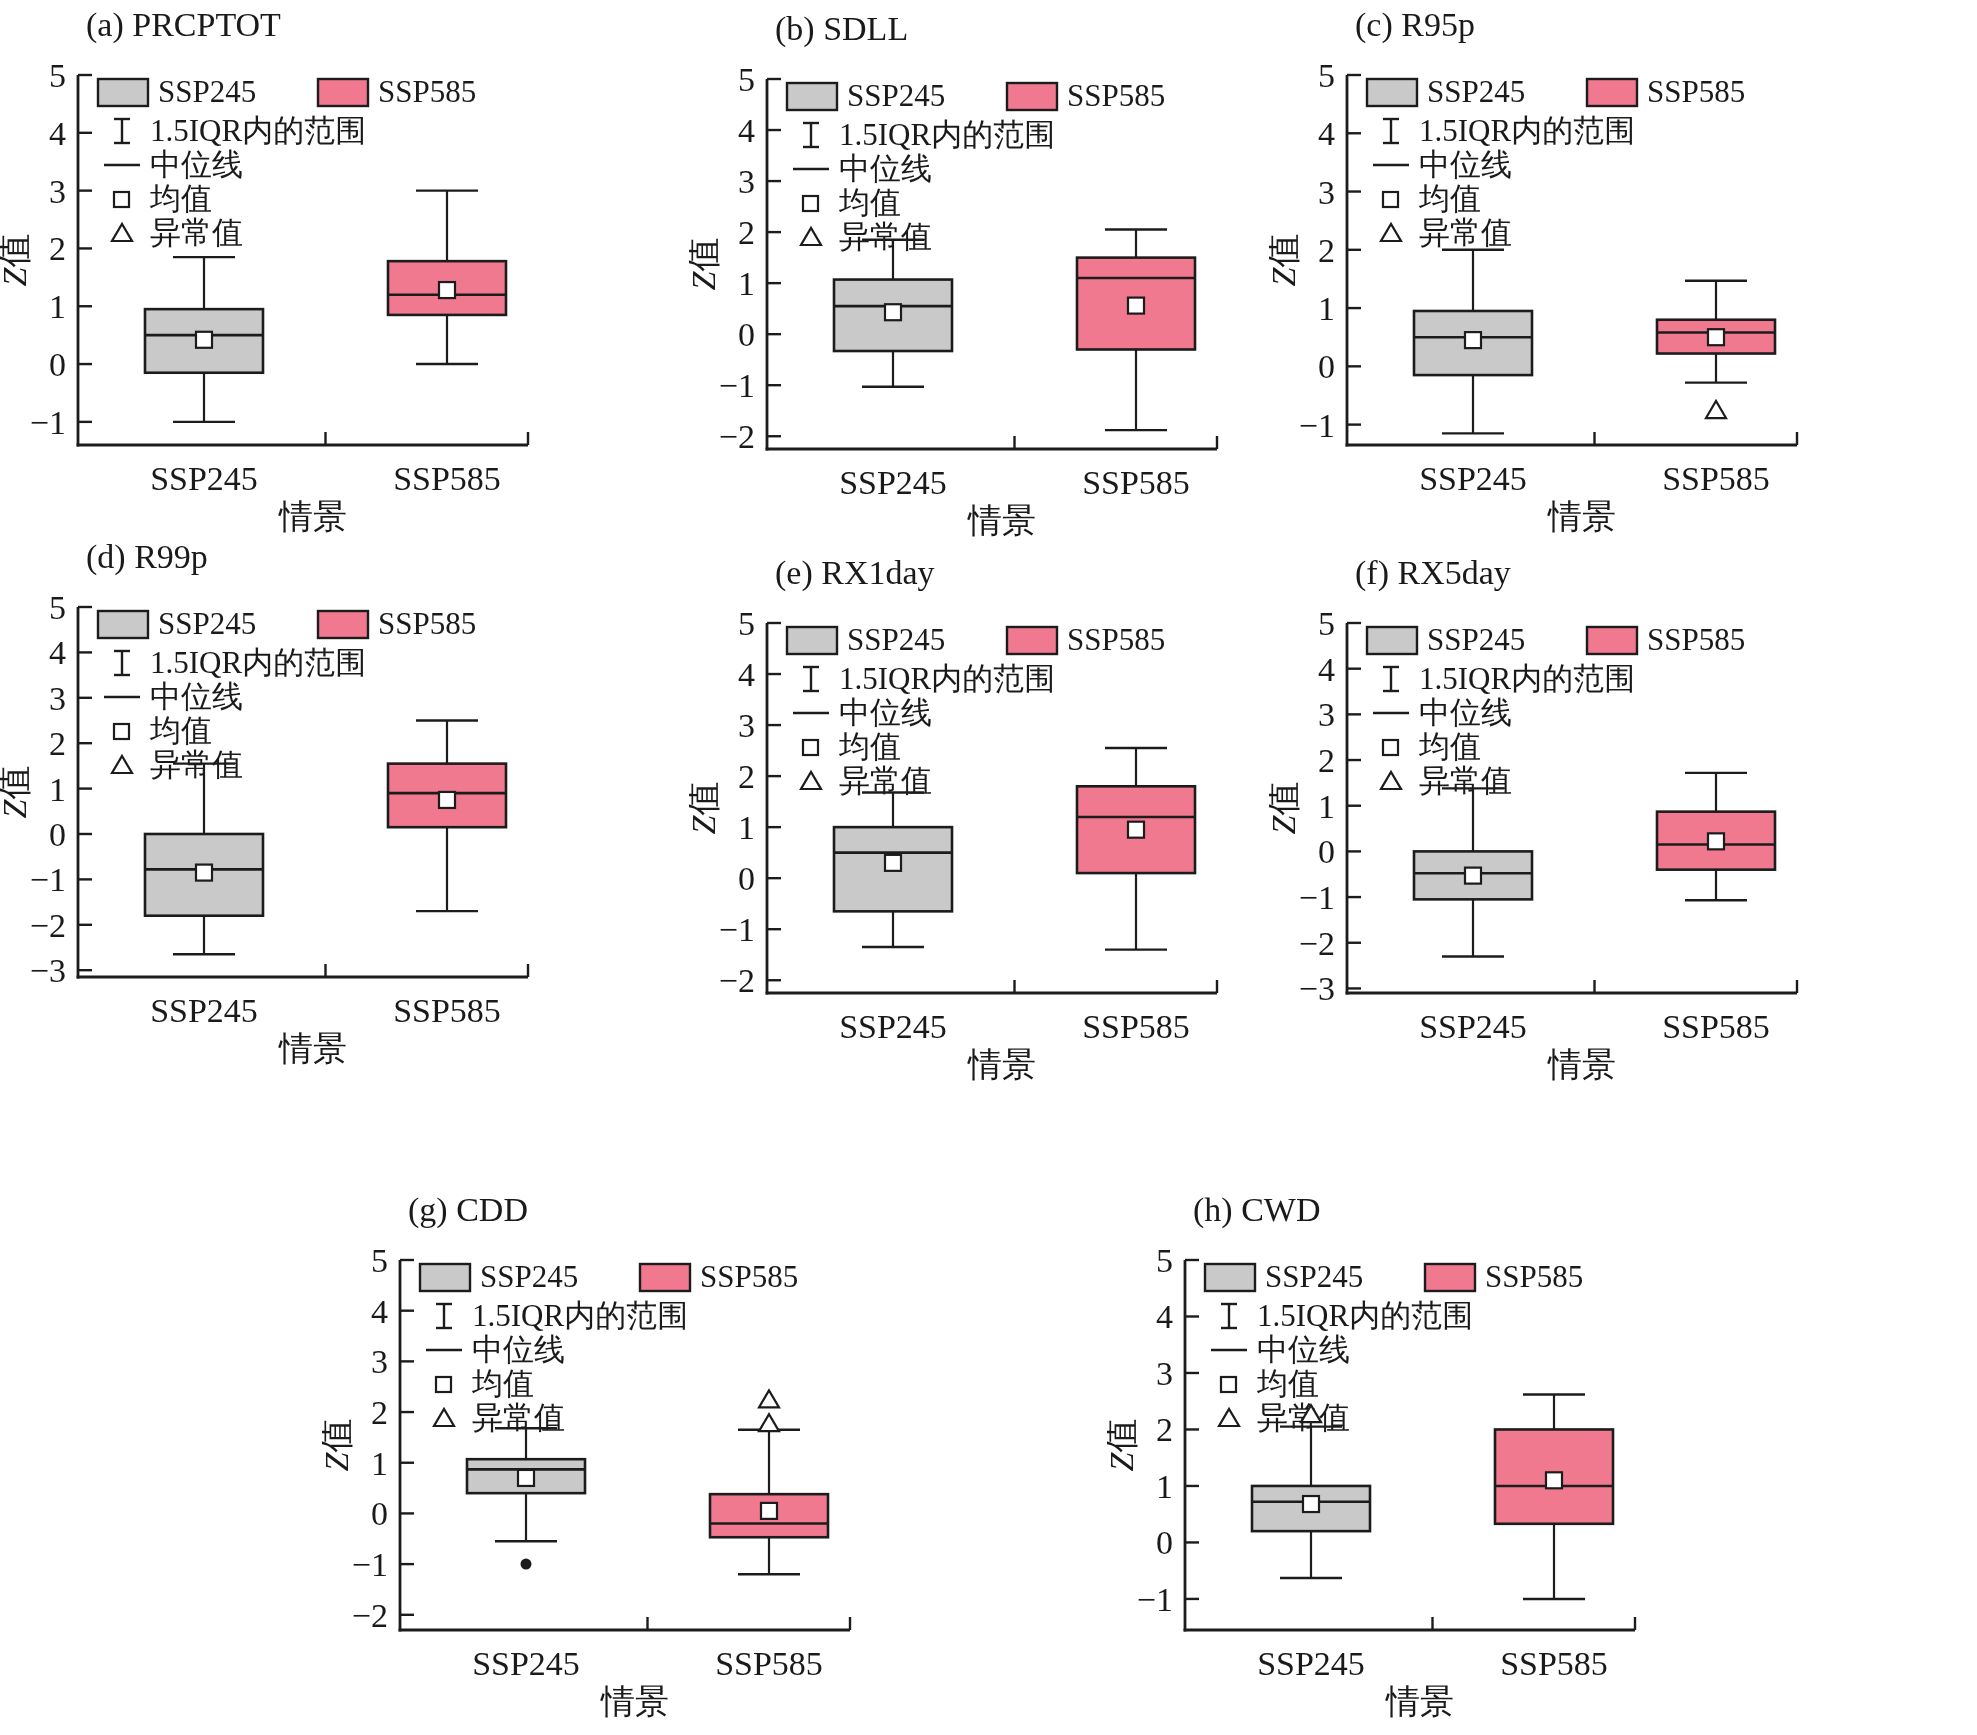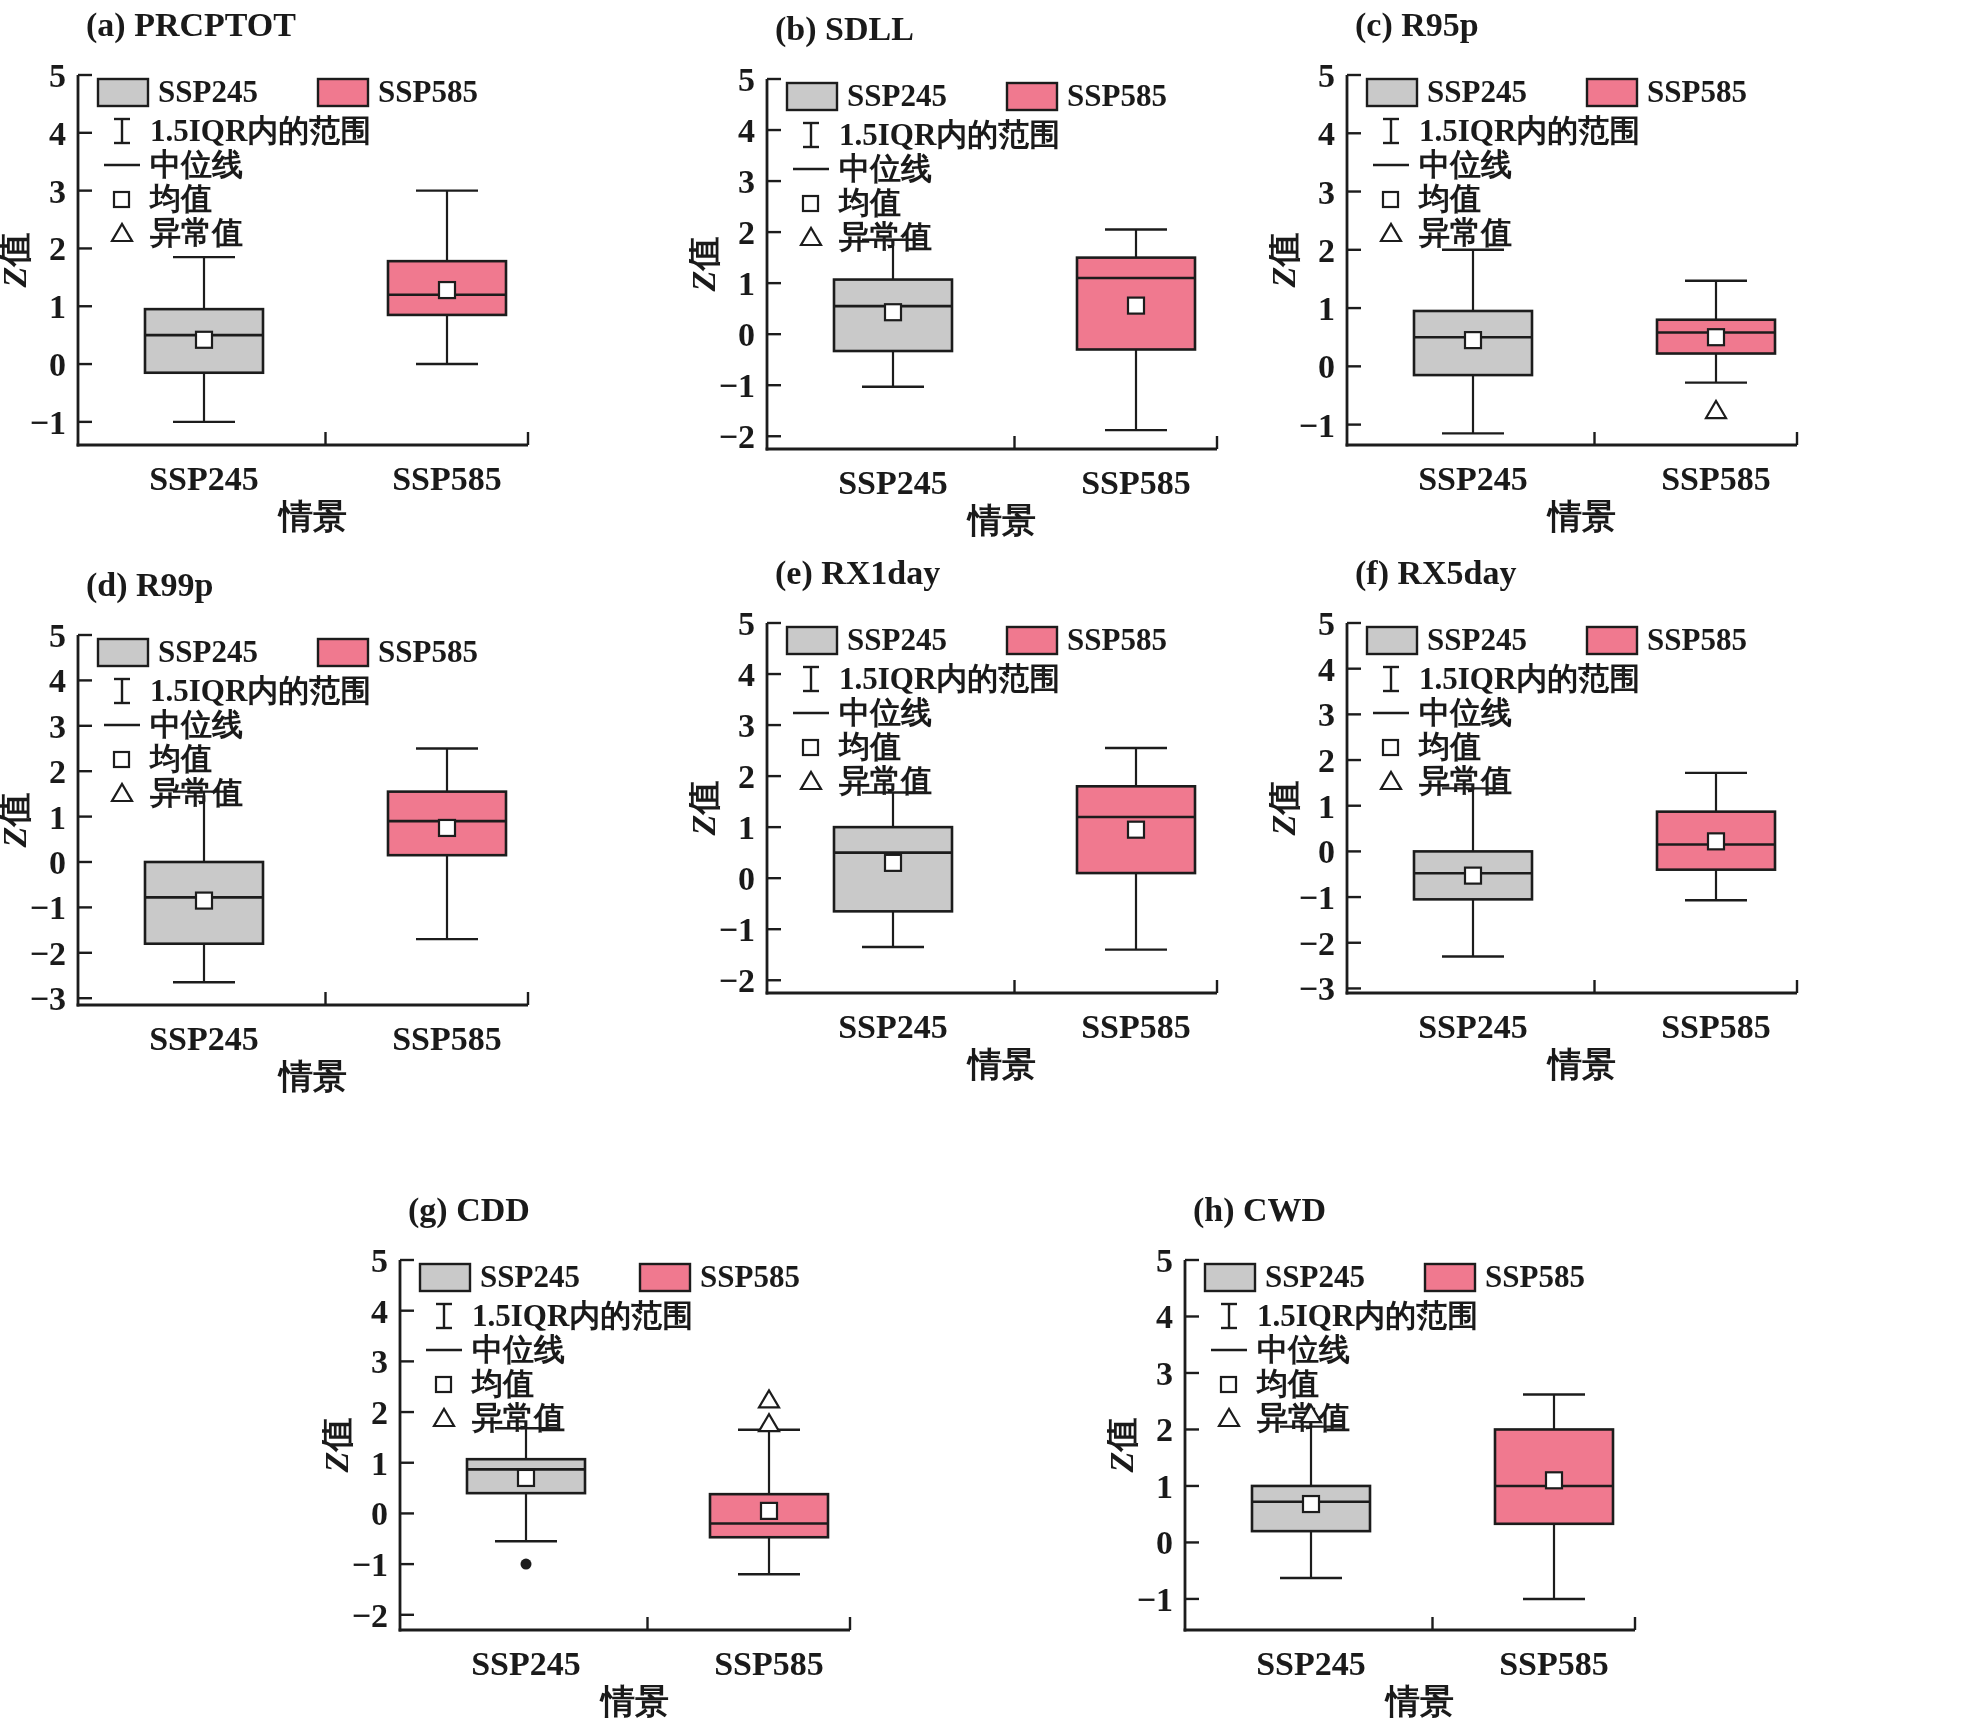--- a/index.html
+++ b/index.html
@@ -2,21 +2,20 @@
 <html><head>
 <meta charset="utf-8">
 <style>
   html,body{margin:0;padding:0;background:#ffffff;}
   #figure-root{
     position:relative;
     width:1919px;height:1735px;
     background:#ffffff;
     font-family:"Liberation Serif","DejaVu Serif",serif;
     overflow:hidden;
-    font-weight:bold;
   }
   .panel{position:absolute;}
   svg text{fill:#1a1a1a;}
 </style>
 </head>
 <body>
 
 <div id="figure-root">
     <div class="panel" style="left: 0px; top: 0px;"><svg width="620" height="550" viewBox="0 0 620 550">
         <text x="86" y="36" font-size="34" font-family="&quot;Liberation Serif&quot;,&quot;DejaVu Serif&quot;,serif">(a) PRCPTOT</text>
@@ -197,21 +196,21 @@
           <line x1="447" y1="280.6850393700787" x2="447" y2="319.72440944881885" stroke="#1c1c1c" stroke-width="2.2"></line>
           <line x1="447" y1="353.5196850393701" x2="447" y2="382.6535433070866" stroke="#1c1c1c" stroke-width="2.2"></line>
           <line x1="416" y1="280.6850393700787" x2="478" y2="280.6850393700787" stroke="#1c1c1c" stroke-width="2.4"></line>
           <line x1="416" y1="382.6535433070866" x2="478" y2="382.6535433070866" stroke="#1c1c1c" stroke-width="2.4"></line>
           <rect x="388" y="319.72440944881885" width="118" height="33.79527559055123" fill="#f0798f" stroke="#1c1c1c" stroke-width="2.6"></rect>
           <line x1="388" y1="332.54330708661416" x2="506" y2="332.54330708661416" stroke="#1c1c1c" stroke-width="2.6"></line>
           <rect x="439" y="329.20472440944883" width="16" height="16" fill="#ffffff" stroke="#1c1c1c" stroke-width="2.2"></rect>
           <path d="M 437 418.03937007874015 L 457 418.03937007874015 L 447 401.03937007874015 Z" fill="#ffffff" stroke="#1c1c1c" stroke-width="2.2"></path>
         </g>
       </svg></div>
-    <div class="panel" style="left: 0px; top: 560px;"><svg width="620" height="550" viewBox="0 0 620 550">
+    <div class="panel" style="left: 0px; top: 532px;"><svg width="620" height="550" viewBox="0 0 620 550">
         <text x="86" y="36" font-size="34" font-family="&quot;Liberation Serif&quot;,&quot;DejaVu Serif&quot;,serif">(d) R99p</text>
         <g>
           <line x1="78" y1="75" x2="78" y2="446.4" stroke="#1c1c1c" stroke-width="2.8"></line>
           <line x1="76.6" y1="445" x2="528" y2="445" stroke="#1c1c1c" stroke-width="2.8"></line>
           <line x1="78" y1="438.19018404907973" x2="92" y2="438.19018404907973" stroke="#1c1c1c" stroke-width="2.4"></line>
           <line x1="78" y1="392.7914110429448" x2="92" y2="392.7914110429448" stroke="#1c1c1c" stroke-width="2.4"></line>
           <line x1="78" y1="347.3926380368098" x2="92" y2="347.3926380368098" stroke="#1c1c1c" stroke-width="2.4"></line>
           <line x1="78" y1="301.99386503067484" x2="92" y2="301.99386503067484" stroke="#1c1c1c" stroke-width="2.4"></line>
           <line x1="78" y1="256.5950920245399" x2="92" y2="256.5950920245399" stroke="#1c1c1c" stroke-width="2.4"></line>
           <line x1="78" y1="211.1963190184049" x2="92" y2="211.1963190184049" stroke="#1c1c1c" stroke-width="2.4"></line>

